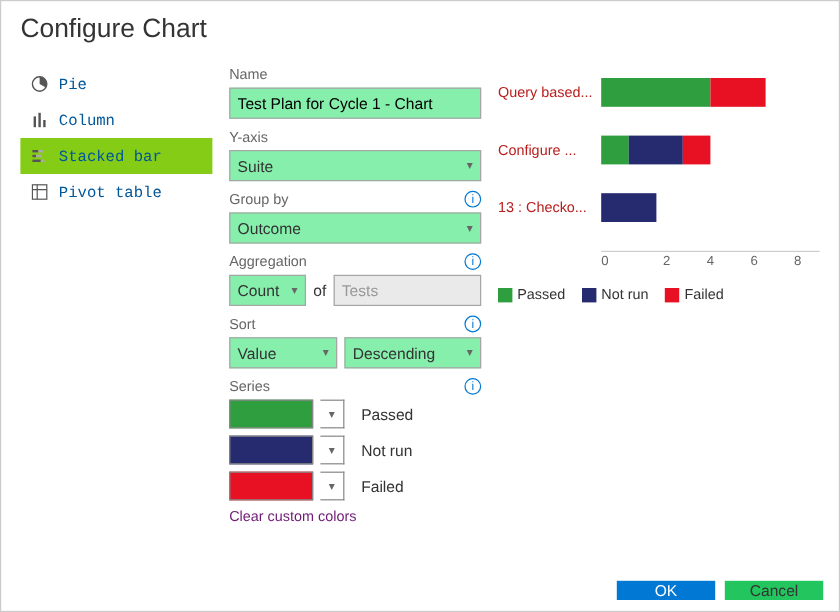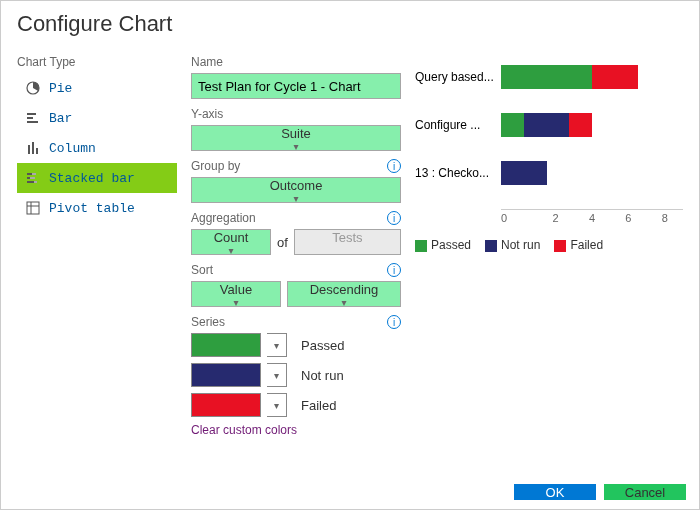--- a/index.html
+++ b/index.html
@@ -8,74 +8,63 @@
   .title { font-size: 22px; font-weight: 300; color: #333; margin-bottom: 18px; }
   .cols { display: flex; gap: 14px; }
   .left { width: 160px; }
   .mid { width: 210px; }
   .right { flex: 1; position: relative; }
   .lbl { color: #666; font-size: 12px; margin-bottom: 4px; display:flex; align-items:center; justify-content:space-between; }
   .ct-item { display: flex; align-items: center; gap: 8px; padding: 7px 8px; color: #00579a; cursor: default; font-family: Liberation Mono, monospace; }
   .ct-item.active { background: #84cc16; }
   .ct-item .icon { width: 16px; height: 16px; display:flex; align-items:center; justify-content:center; color:#555; }
   input[type=text], .select { width: 100%; height: 26px; border: 1px solid #a6a6a6; padding: 0 6px; font-size: 13px; background:#86efac; }
-  .select { display:flex; align-items:center; justify-content:space-between; cursor:default;flex-direction:column; }
+  .select { display:flex; align-items:center; justify-content:space-between; cursor:default; }
   .select.disabled { background:#eaeaea; color:#999; }
   .chev { font-size: 10px; color:#666; }
   .row { display:flex; gap:6px; align-items:center; }
   .field { margin-bottom: 8px; }
   .info { width:14px; height:14px; border:1px solid #0078d4; border-radius:50%; color:#0078d4; font-size:10px; display:flex; align-items:center; justify-content:center; }
   .swatch { width: 70px; height: 24px; border:1px solid #888; }
   .swatchrow { display:flex; align-items:center; gap:6px; margin-bottom:6px; }
   .swatchrow .sel { width:20px; height:24px; border:1px solid #888; border-left:none; display:flex; align-items:center; justify-content:center; }
   .link { color:#701a75; font-size:12px; margin-top:4px; cursor:default; }
   .footer { position:absolute; bottom:10px; right:14px; display:flex; gap:8px; }
   .btn { min-width:82px; height:16px; display:flex; align-items:center; justify-content:center; font-size:13px; cursor:default; }
   .btn.primary { background:#0078d4; color:#fff; }
   .btn.secondary { background:#22c55e; color:#333; }
   
   .chart { margin-top:10px; }
   .chart-row { display:flex; align-items:center; margin-bottom:24px; }
-  .chart-row .catlabel { width:86px; font-size:12px; color:#000000; }
+  .chart-row .catlabel { width:86px; font-size:12px; color:#b91c1c; }
   .chart-row .bars { flex:1; height:24px; display:flex; }
   .seg { height:100%; }
   .axis { display:flex; margin-left:86px; border-top:1px solid #ccc; }
   .axis span { flex:1; font-size:11px; color:#666; text-align:center; position:relative; top:2px; }
   .axis span:first-child { text-align:left; }
   .legend { margin-top:16px; margin-left:0; display:flex; gap:14px; font-size:12px; align-items:center; }
   .legend .sq { width:12px; height:12px; display:inline-block; margin-right:4px; vertical-align:middle; }
 </style>
 </head>
 <body>
 
 <div class="dialog">
   <div class="title">Configure Chart</div>
   <div class="cols">
 
     <div class="left">
-      <div class="lbl">Chart Type</div>
       <div id="ct-list">
           <div class="ct-item">
             <span class="icon">
               <svg width="14" height="14" viewBox="0 0 14 14">
                 <circle cx="7" cy="7" r="6" fill="none" stroke="#555" stroke-width="1.2"></circle>
                 <path d="M7 7 L7 1 A6 6 0 0 1 12.2 10 Z" fill="#555"></path>
               </svg>
             </span>
             <span>Pie</span>
-          </div>
-          <div class="ct-item">
-            <span class="icon">
-              <svg width="14" height="14" viewBox="0 0 14 14">
-                <rect x="1" y="2" width="9" height="2" fill="#555"></rect>
-                <rect x="1" y="6" width="6" height="2" fill="#555"></rect>
-                <rect x="1" y="10" width="11" height="2" fill="#555"></rect>
-              </svg>
-            </span>
-            <span>Bar</span>
           </div>
           <div class="ct-item">
             <span class="icon">
               <svg width="14" height="14" viewBox="0 0 14 14">
                 <rect x="2" y="4" width="2" height="9" fill="#555"></rect>
                 <rect x="6" y="1" width="2" height="12" fill="#555"></rect>
                 <rect x="10" y="7" width="2" height="6" fill="#555"></rect>
               </svg>
             </span>
             <span>Column</span>
@@ -127,21 +116,21 @@
           <span>Outcome</span>
           <span class="chev">▾</span>
         </div>
       </div>
       <div class="field">
         <div class="lbl">
           <span>Aggregation</span>
           <span class="info">i</span>
         </div>
         <div class="row">
-          <div class="select" style="width:80px">
+          <div class="select" style="width:64px">
             <span>Count</span>
             <span class="chev">▾</span>
           </div>
           <span>of</span>
           <div class="select disabled" style="flex:1">
             <span>Tests</span>
           </div>
         </div>
       </div>
       <div class="field">

